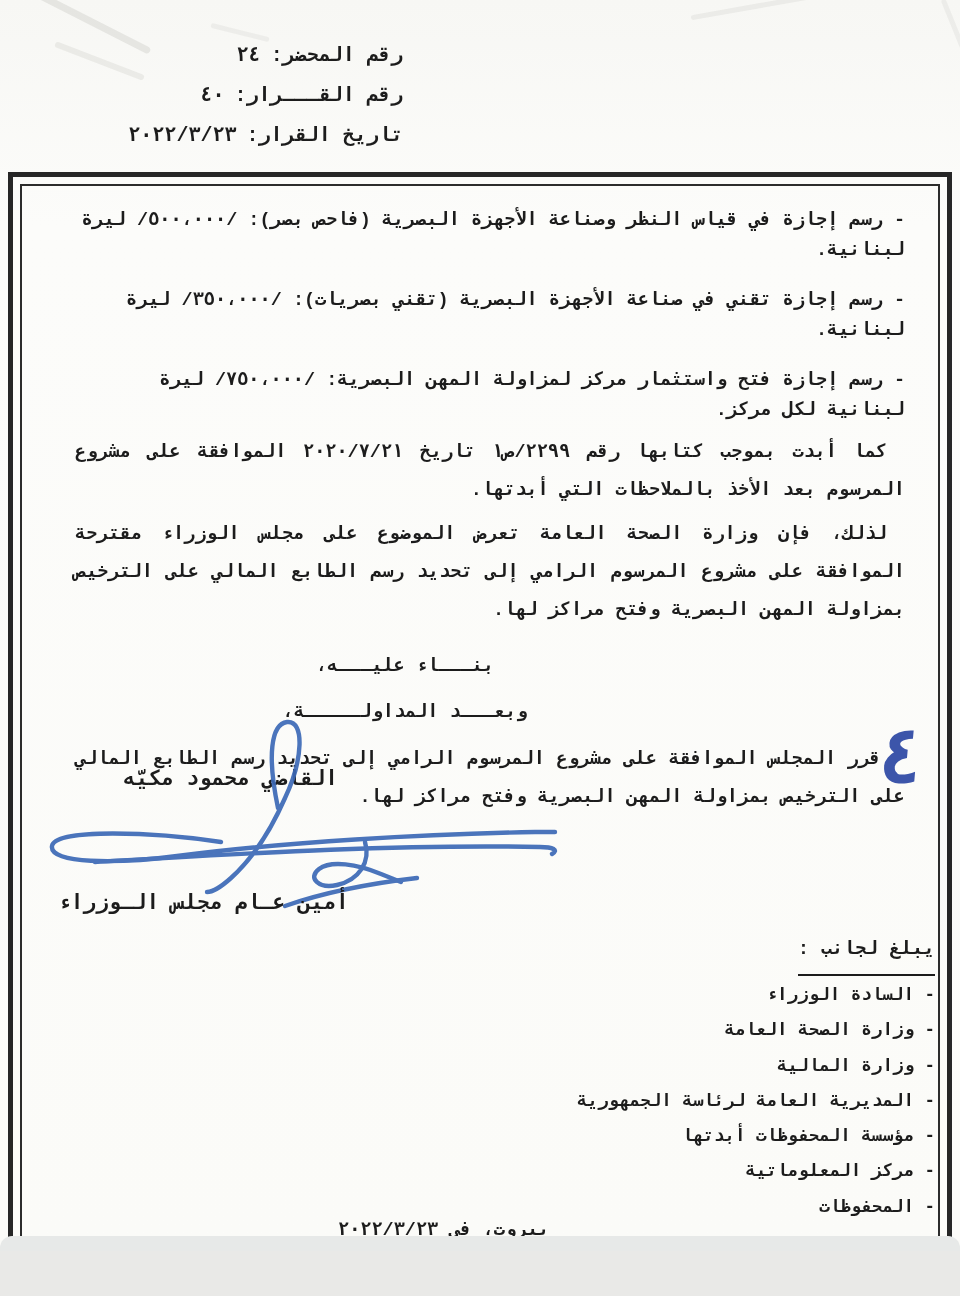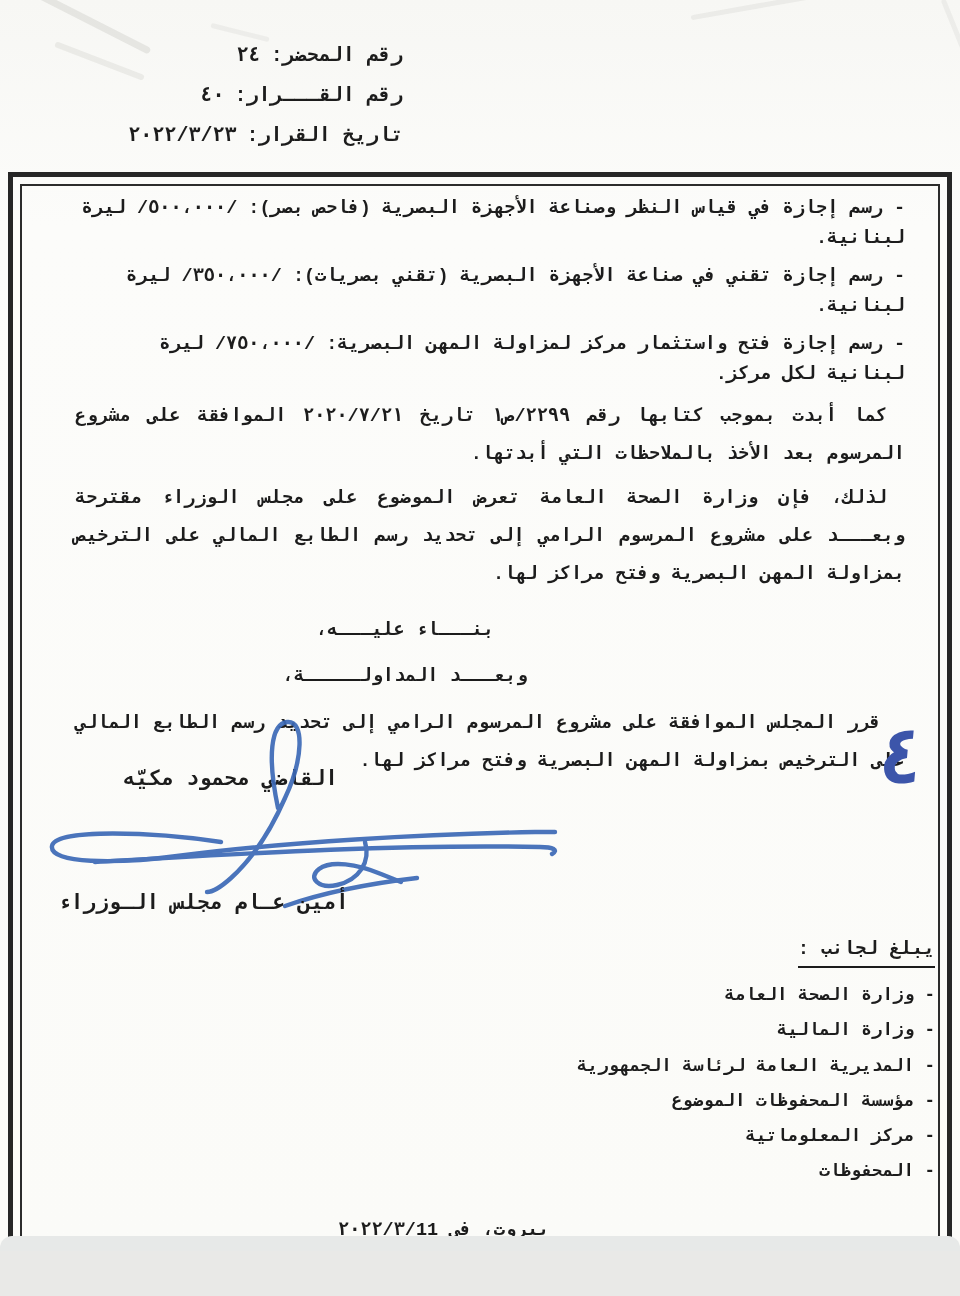--- a/index.html
+++ b/index.html
@@ -35,21 +35,21 @@
   .box-inner {
     position:absolute; left:20px; top:184px; width:920px; height:1088px;
     border:2px solid #2c2c2c; border-bottom:none;
   }
 
   
   .box-content {
     position:absolute; left:75px; top:186px; width:830px;
     font-size:18.5px; font-weight:bold; text-align:right;
   }
-  .bullet { line-height:30px; margin-top:8px; }
+  .bullet { line-height:30px; margin-top:20px; }
   .bullet.multi, .para { line-height:38px; text-align:justify; }
   .bullet.multi { margin-top:18px; }
   .para { margin-top:6px; text-indent:18px; }
   .para.kama { margin-top:8px; }
   .para.qarrar { margin-top:13px; text-indent:24px; }
   .center-line { line-height:30px; text-align:center; padding-right:170px; }
   .center-line.binaa { margin-top:22px; }
   .center-line.mudawala { margin-top:16px; }
 
   
@@ -65,21 +65,21 @@
   .annotation-mark {
     position:absolute; left:878px; top:712px;
     font-size:78px; font-weight:bold; color:#3c55aa;
     transform:rotate(5deg); line-height:100px;
   }
 
   
   .notify-heading {
     position:absolute; right:25px; top:936px;
     font-size:19px; font-weight:bold;
-    border-bottom:2.5px solid #1c1c1c; padding-bottom:6px;
+    border-bottom:2.5px solid #1c1c1c; padding-bottom:14px;
   }
   .notify-list {
     position:absolute; right:25px; top:978px;
     font-size:17.5px; font-weight:bold; text-align:right; line-height:35.3px;
   }
   .place-date {
     position:absolute; left:338px; top:1218px;
     font-size:18.5px; font-weight:bold; white-space:nowrap;
   }
 
@@ -108,21 +108,21 @@
   <div class="box-outer"></div>
   <div class="box-inner"></div>
 
   <div class="box-content">
     <div>
         <p class="bullet">- رسم إجازة في قياس النظر وصناعة الأجهزة البصرية (فاحص بصر): /٥٠٠،٠٠٠/ ليرة لبنانية.</p>
         <p class="bullet">- رسم إجازة تقني في صناعة الأجهزة البصرية (تقني بصريات): /٣٥٠،٠٠٠/ ليرة لبنانية.</p>
         <p class="bullet">- رسم إجازة فتح واستثمار مركز لمزاولة المهن البصرية: /٧٥٠،٠٠٠/ ليرة لبنانية لكل مركز.</p>
       </div>
     <p class="para kama">كما أبدت بموجب كتابها رقم ٢٢٩٩/ص١ تاريخ ٢٠٢٠/٧/٢١ الموافقة على مشروع المرسوم بعد الأخذ بالملاحظات التي أبدتها.</p>
-    <p class="para">لذلك، فإن وزارة الصحة العامة تعرض الموضوع على مجلس الوزراء مقترحة وبعـــد على مشروع المرسوم الرامي إلى تحديد رسم الطابع المالي على الترخيص بمزاولة المهن البصرية وفتح مراكز لها.</p>
+    <p class="para">لذلك، فإن وزارة الصحة العامة تعرض الموضوع على مجلس الوزراء مقترحة الموافقة على مشروع المرسوم الرامي إلى تحديد رسم الطابع المالي على الترخيص بمزاولة المهن البصرية وفتح مراكز لها.</p>
     <p class="center-line binaa">بنـــاء عليـــه،</p>
     <p class="center-line mudawala">وبعـــد المداولـــــة،</p>
     <p class="para qarrar">قرر المجلس الموافقة على مشروع المرسوم الرامي إلى تحديد رسم الطابع المالي على الترخيص بمزاولة المهن البصرية وفتح مراكز لها.</p>
   </div>
 
   <div class="judge-name">القاضي محمود مكيّه</div>
 
   <svg class="signature-svg" width="545" height="200" viewBox="0 0 545 200" fill="none">
     <g stroke="#3c69b6" stroke-width="4.4" stroke-linecap="round" fill="none" opacity="0.92">
       <path d="M243,92 C232,40 236,8 252,6 C270,4 268,44 250,82 C236,114 218,142 196,162 C186,171 178,176 172,176"></path>
@@ -132,24 +132,25 @@
       <path d="M250,190 C290,176 330,168 382,162"></path>
     </g>
   </svg>
 
   <div class="secretary-title">أمين عـام مجلس الـوزراء</div>
 
   <div class="annotation-mark">٤</div>
 
   <div class="notify-heading">يبلغ لجانب :</div>
   <div class="notify-list">
+      <div class="notify-item">- السادة الوزراء</div>
       <div class="notify-item">- وزارة الصحة العامة</div>
       <div class="notify-item">- وزارة المالية</div>
       <div class="notify-item">- المديرية العامة لرئاسة الجمهورية</div>
-      <div class="notify-item">- مؤسسة المحفوظات الموضوع</div>
+      <div class="notify-item">- مؤسسة المحفوظات أبدتها</div>
       <div class="notify-item">- مركز المعلوماتية</div>
       <div class="notify-item">- المحفوظات</div>
     </div>
 
-  <div class="place-date">بيروت، في ٢٠٢٢/٣/11</div>
+  <div class="place-date">بيروت، في ٢٠٢٢/٣/٢٣</div>
 
   <div class="bottom-band"></div>
 </div>
 
 </body></html>

